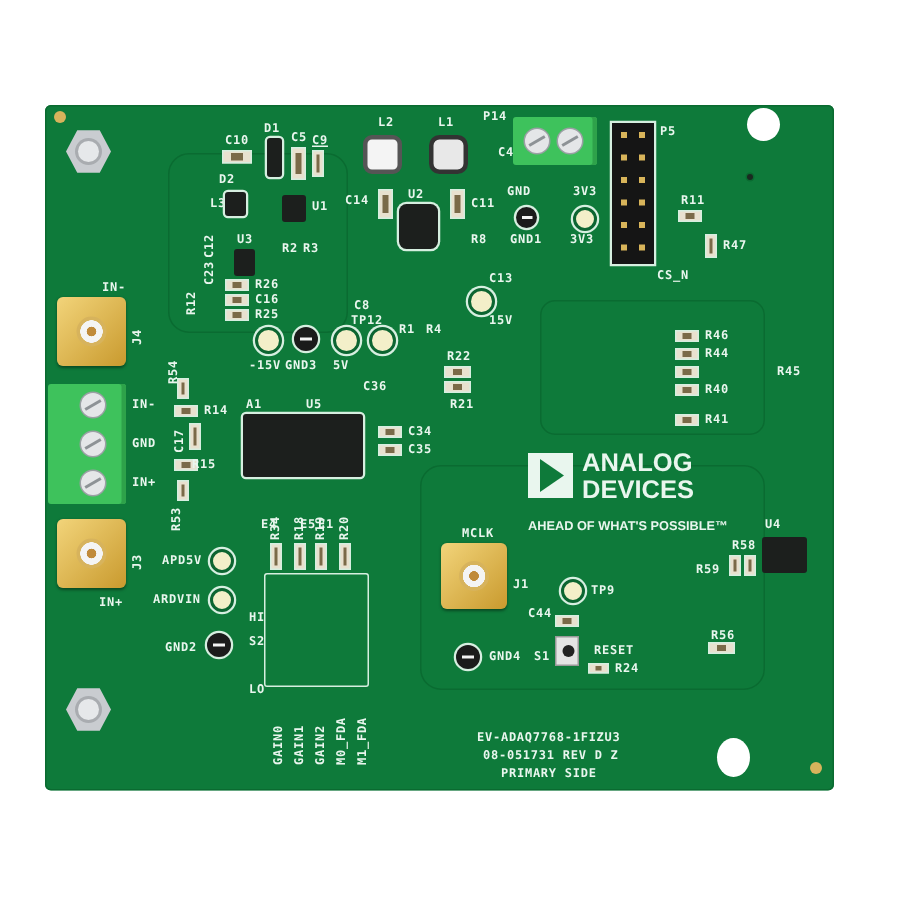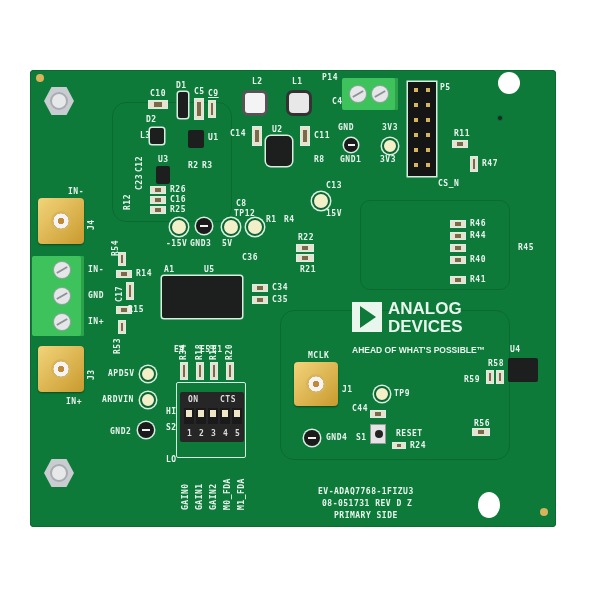--- a/index.html
+++ b/index.html
@@ -228,34 +228,20 @@
   <div class="smd" style="left:180px;top:292px;width:8px;height:18px;"></div>
   <div class="smd" style="left:196px;top:292px;width:8px;height:18px;"></div>
   <span class="silk v" style="left:150px;top:290px;">R34</span>
   <span class="silk v" style="left:166px;top:290px;">R18</span>
   <span class="silk v" style="left:180px;top:290px;">R19</span>
   <span class="silk v" style="left:196px;top:290px;">R20</span>
   <span class="silk" style="left:136px;top:338px;">HI</span>
   <span class="silk" style="left:136px;top:354px;">S2</span>
   <span class="silk" style="left:136px;top:386px;">LO</span>
   <div class="outline" style="left:146px;top:312px;width:70px;height:76px;"></div>
-  <div class="dip" style="left:150px;top:322px;width:64px;height:50px;">
-    <span class="silk" style="left:8px;top:4px;color:#dcdcdc;">ON</span>
-    <span class="silk" style="left:40px;top:4px;color:#dcdcdc;">CTS</span>
-    <div class="dip-sw" style="left:4px;top:16px;"></div>
-    <div class="dip-sw" style="left:16px;top:16px;"></div>
-    <div class="dip-sw" style="left:28px;top:16px;"></div>
-    <div class="dip-sw" style="left:40px;top:16px;"></div>
-    <div class="dip-sw" style="left:52px;top:16px;"></div>
-    <span class="silk" style="left:7px;top:38px;color:#dcdcdc;">1</span>
-    <span class="silk" style="left:19px;top:38px;color:#dcdcdc;">2</span>
-    <span class="silk" style="left:31px;top:38px;color:#dcdcdc;">3</span>
-    <span class="silk" style="left:43px;top:38px;color:#dcdcdc;">4</span>
-    <span class="silk" style="left:55px;top:38px;color:#dcdcdc;">5</span>
-  </div>
   <span class="silk v" style="left:152px;top:440px;">GAIN0</span>
   <span class="silk v" style="left:166px;top:440px;">GAIN1</span>
   <span class="silk v" style="left:180px;top:440px;">GAIN2</span>
   <span class="silk v" style="left:194px;top:440px;">M0_FDA</span>
   <span class="silk v" style="left:208px;top:440px;">M1_FDA</span>
 
   <span class="silk" style="left:278px;top:282px;">MCLK</span>
   <div class="pad-sq" style="left:264px;top:292px;width:44px;height:44px;">
     <div class="coax" style="left:12px;top:12px;width:20px;height:20px;"></div>
   </div>

